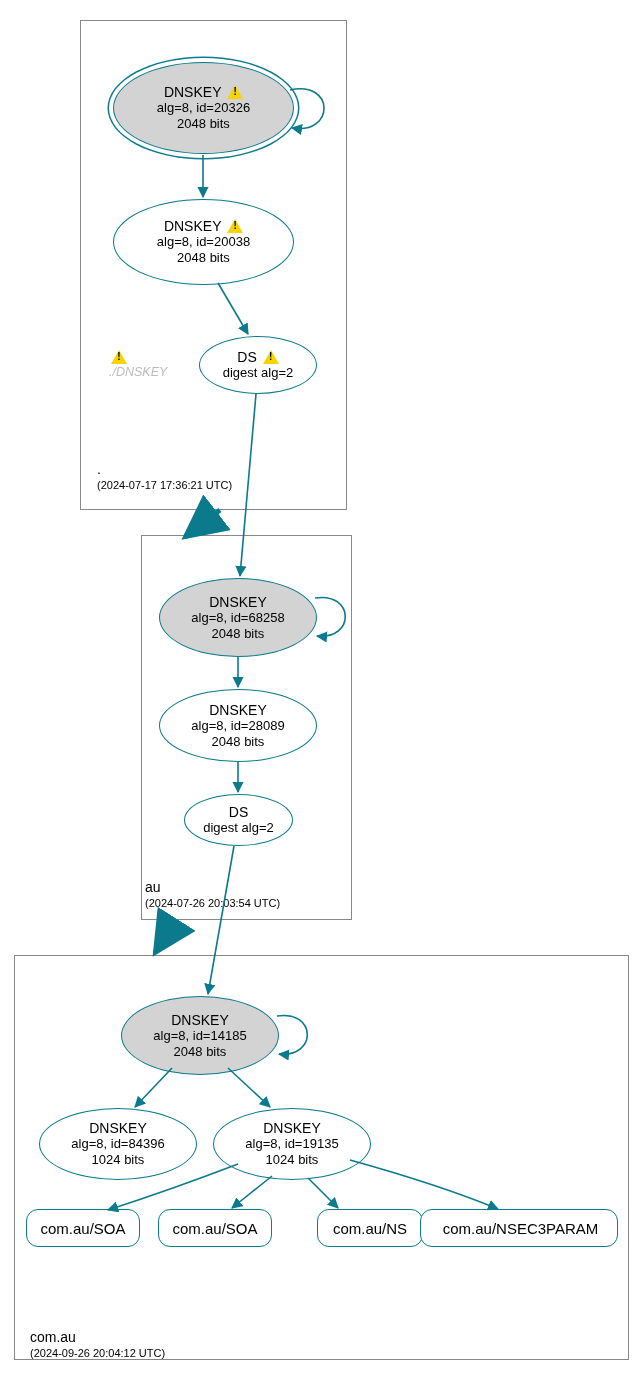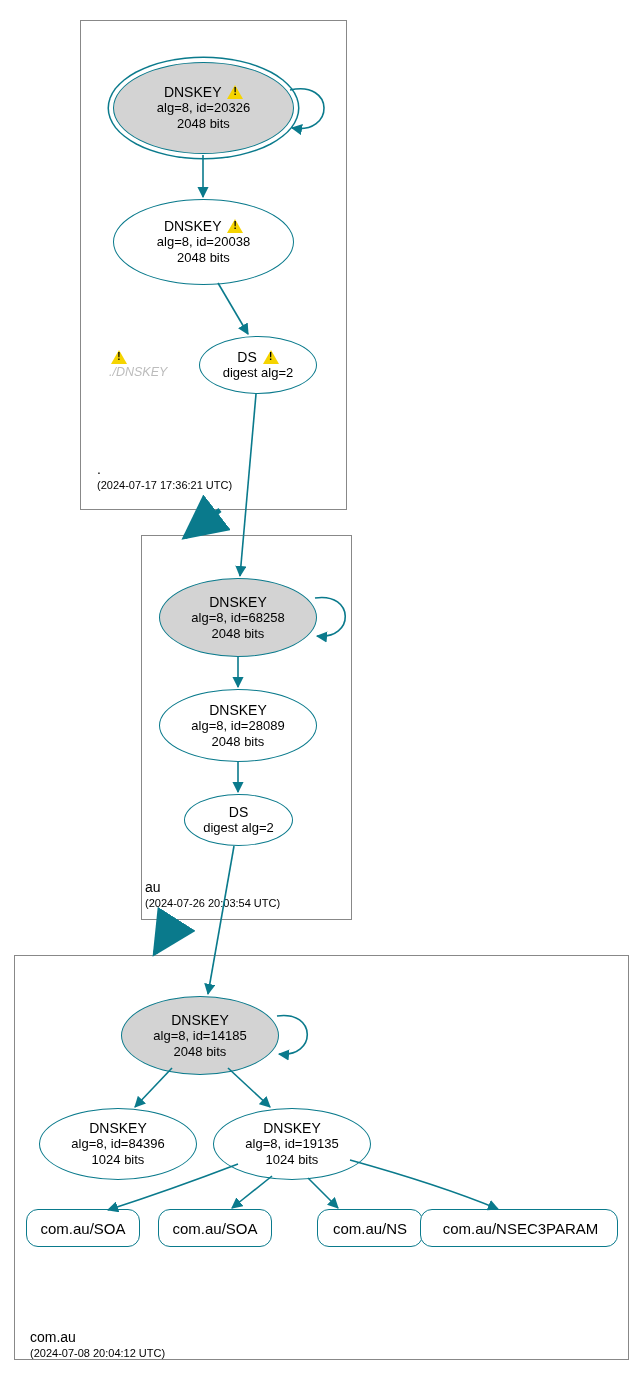--- a/index.html
+++ b/index.html
@@ -196,21 +196,21 @@
 </div>
 <div class="node rrset" style="left:293px; top:1209px; width:106px; height:38px;margin-left:24px;">
   <span>com.au/NS</span>
 </div>
 <div class="node rrset" style="left:420px; top:1209px; width:198px; height:38px;padding-left:11px;">
   <span>com.au/NSEC3PARAM</span>
 </div>
 
 <div class="zone-label" style="left:30px; top:1316px;margin-top:12px;">
   <div>com.au</div>
-  <div class="zone-sublabel">(2024-07-08 20:04:12 UTC)</div>
+  <div class="zone-sublabel">(2024-09-26 20:04:12 UTC)</div>
 </div>
 
 <svg class="edges">
   <defs>
     <marker id="arr" viewBox="0 0 10 10" refX="9" refY="5" markerWidth="7" markerHeight="7" orient="auto-start-reverse">
       <path d="M 0 0 L 10 5 L 0 10 z" fill="#0a7a8c"></path>
     </marker>
     <marker id="arrBig" viewBox="0 0 10 10" refX="9" refY="5" markerWidth="9" markerHeight="9" orient="auto-start-reverse">
       <path d="M 0 0 L 10 5 L 0 10 z" fill="#0a7a8c"></path>
     </marker>

